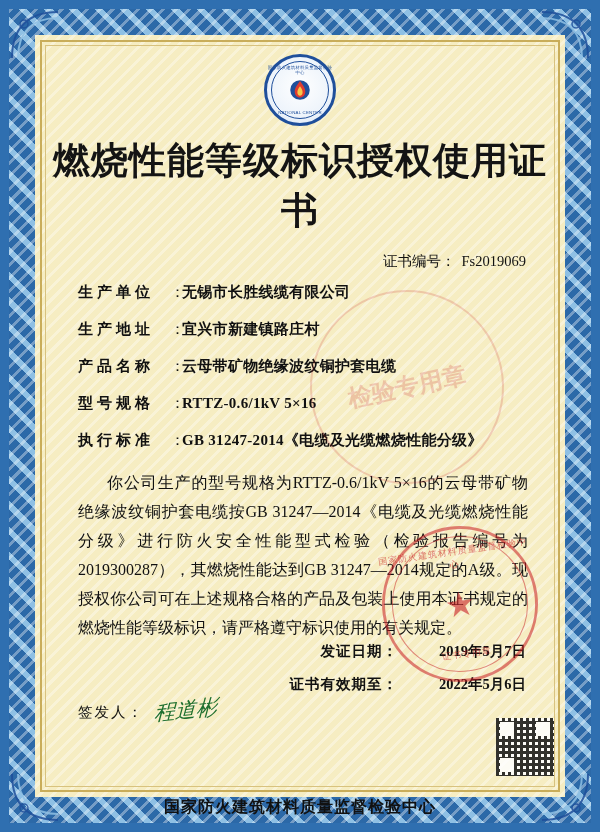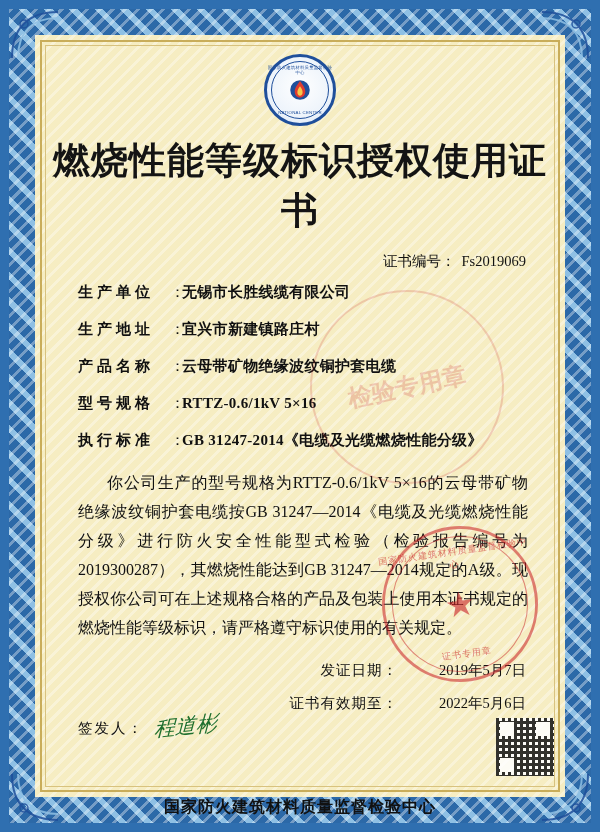--- a/index.html
+++ b/index.html
@@ -183,38 +183,39 @@
     padding-left: 30px;
     padding-right: 24px;
     font-size: 16px;
     line-height: 29px;
     color: #111;
     text-align: justify;
     text-indent: 29px;
   }
 
   .dates {
-    margin-top: 19px;
+    margin-top: 0;
     padding-right: 26px;
     font-size: 14.5px;
     color: #111;
+    font-weight: bold;
   }
   .date-row {
     display: flex;
     justify-content: flex-end;
     align-items: baseline;
     margin-bottom: 14px;
   }
   .date-label { letter-spacing: 1px; }
   .date-value { margin-left: 10px; min-width: 118px; text-align: right; }
 
   .signer-row {
     position: absolute;
     left: 78px;
-    bottom: 92px;
+    bottom: 108px;
     display: flex;
     align-items: baseline;
     font-size: 14.5px;
     color: #111;
   }
   .signer-label { letter-spacing: 2px; }
   .signature {
     margin-left: 10px;
     font-family: "DejaVu Serif", serif;
     font-style: italic;

